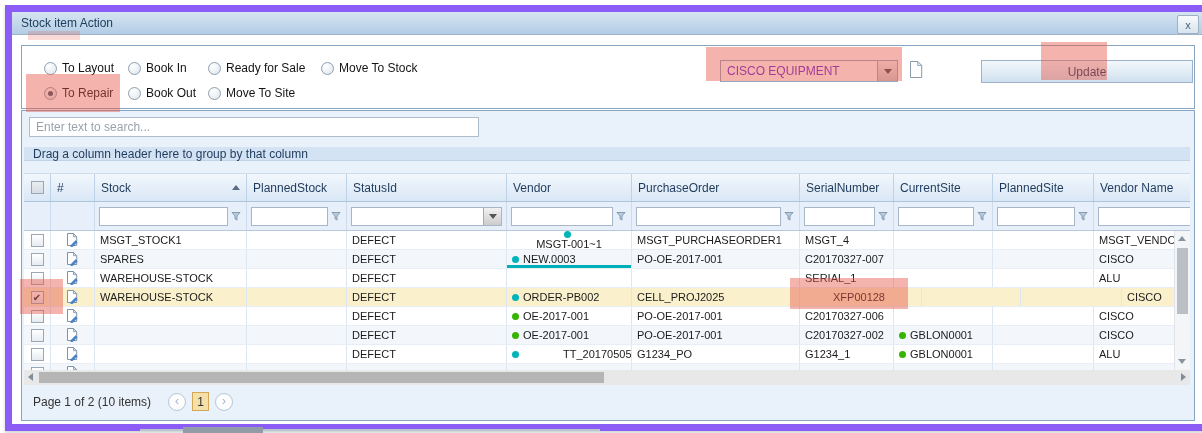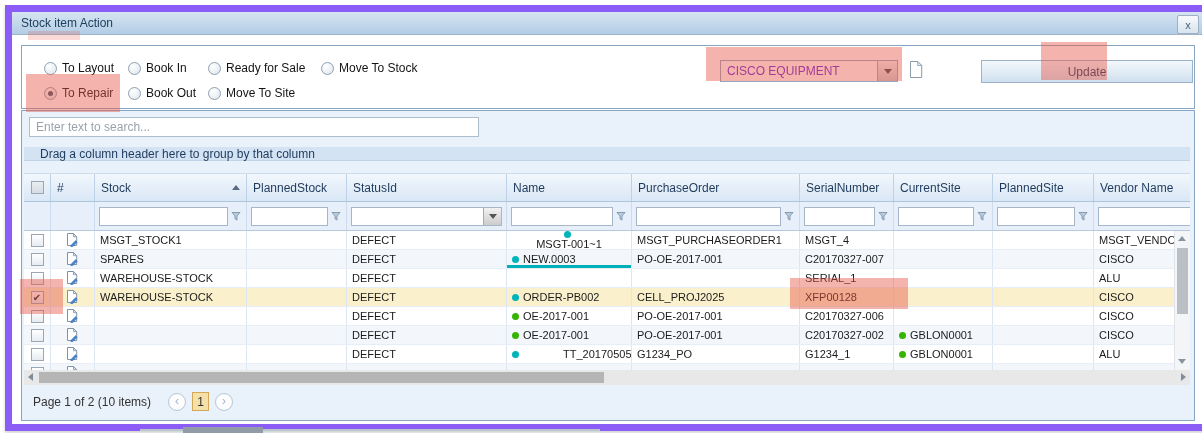--- a/index.html
+++ b/index.html
@@ -36,21 +36,21 @@
   .update-btn{position:absolute;left:959px;top:14px;width:212px;height:23px;box-sizing:border-box;
               border:1px solid #9cb2c8;background:linear-gradient(#f3f8fb,#d0e0ef);
               font-size:12px;color:#1e3a5c;display:flex;align-items:center;justify-content:center;}
 
   
   .panel-grid{position:absolute;left:9px;top:98px;width:1172px;height:309px;border:1px solid #88a5c2;background:#e9f1fa;}
   .searchbox{position:absolute;left:7px;top:6px;width:450px;height:20px;box-sizing:border-box;border:1px solid #aebecd;
              background:#fff;font-size:12px;color:#333;padding:0 6px;font-family:inherit;outline:none;}
   .searchbox::placeholder{color:#99a3ad;}
   .grouppanel{position:absolute;left:2px;top:36px;width:1166px;height:14px;background:#d4e3f3;
-              display:flex;align-items:center;padding:0 16px;box-sizing:border-box;font-size:12px;color:#1e3a5c;
+              display:flex;align-items:center;padding:0 9px;box-sizing:border-box;font-size:12px;color:#1e3a5c;
               border-bottom:1px solid #c0d4e8;}
   .ghead{position:absolute;left:2px;top:62px;width:1166px;height:29px;display:flex;overflow:hidden;
          border-top:1px solid #cddcec;border-bottom:1px solid #aec4da;background:linear-gradient(#f2f7fc,#d9e7f5);box-sizing:border-box;}
   .hcell{flex:none;box-sizing:border-box;border-right:1px solid #bdd2e6;display:flex;align-items:center;
          padding:0 6px;font-size:12px;color:#1e3a5c;white-space:nowrap;overflow:hidden;}
   .hcell.center{justify-content:center;padding:0;}
   .sort-asc{margin-left:auto;width:0;height:0;border-left:4px solid transparent;border-right:4px solid transparent;
             border-bottom:5px solid #5a6b7d;}
   .gfilter{position:absolute;left:2px;top:91px;width:1166px;height:29px;display:flex;overflow:hidden;
            background:#e7effa;border-bottom:1px solid #b6c9dd;box-sizing:border-box;}
@@ -187,21 +187,21 @@
             <span>Stock</span>
             <span class="sort-asc"></span>
           </div>
           <div class="hcell" style="width: 100px;">
             <span>PlannedStock</span>
           </div>
           <div class="hcell" style="width: 160px;">
             <span>StatusId</span>
           </div>
           <div class="hcell" style="width: 125px;">
-            <span>Name</span>
+            <span>Vendor</span>
           </div>
           <div class="hcell" style="width: 168px;">
             <span>PurchaseOrder</span>
           </div>
           <div class="hcell" style="width: 94px;">
             <span>SerialNumber</span>
           </div>
           <div class="hcell" style="width: 99px;">
             <span>CurrentSite</span>
           </div>
@@ -423,21 +423,21 @@
             <div class="gcell" style="width: 160px;">
               <span>DEFECT</span>
             </div>
             <div class="gcell" style="width: 125px;">
               <span class="dot" style="background: rgb(0, 180, 186);"></span>
               <span>ORDER-PB002</span>
             </div>
             <div class="gcell" style="width: 168px;">
               <span>CELL_PROJ2025</span>
             </div>
-            <div class="gcell" style="width: 94px;">
+            <div class="gcell" style="width: 94px; margin-left: 28px;">
               <span>XFP00128</span>
             </div>
             <div class="gcell" style="width: 99px;">
               <span></span>
             </div>
             <div class="gcell" style="width: 101px;">
               <span></span>
             </div>
             <div class="gcell" style="width: 130px;">
               <span>CISCO</span>

